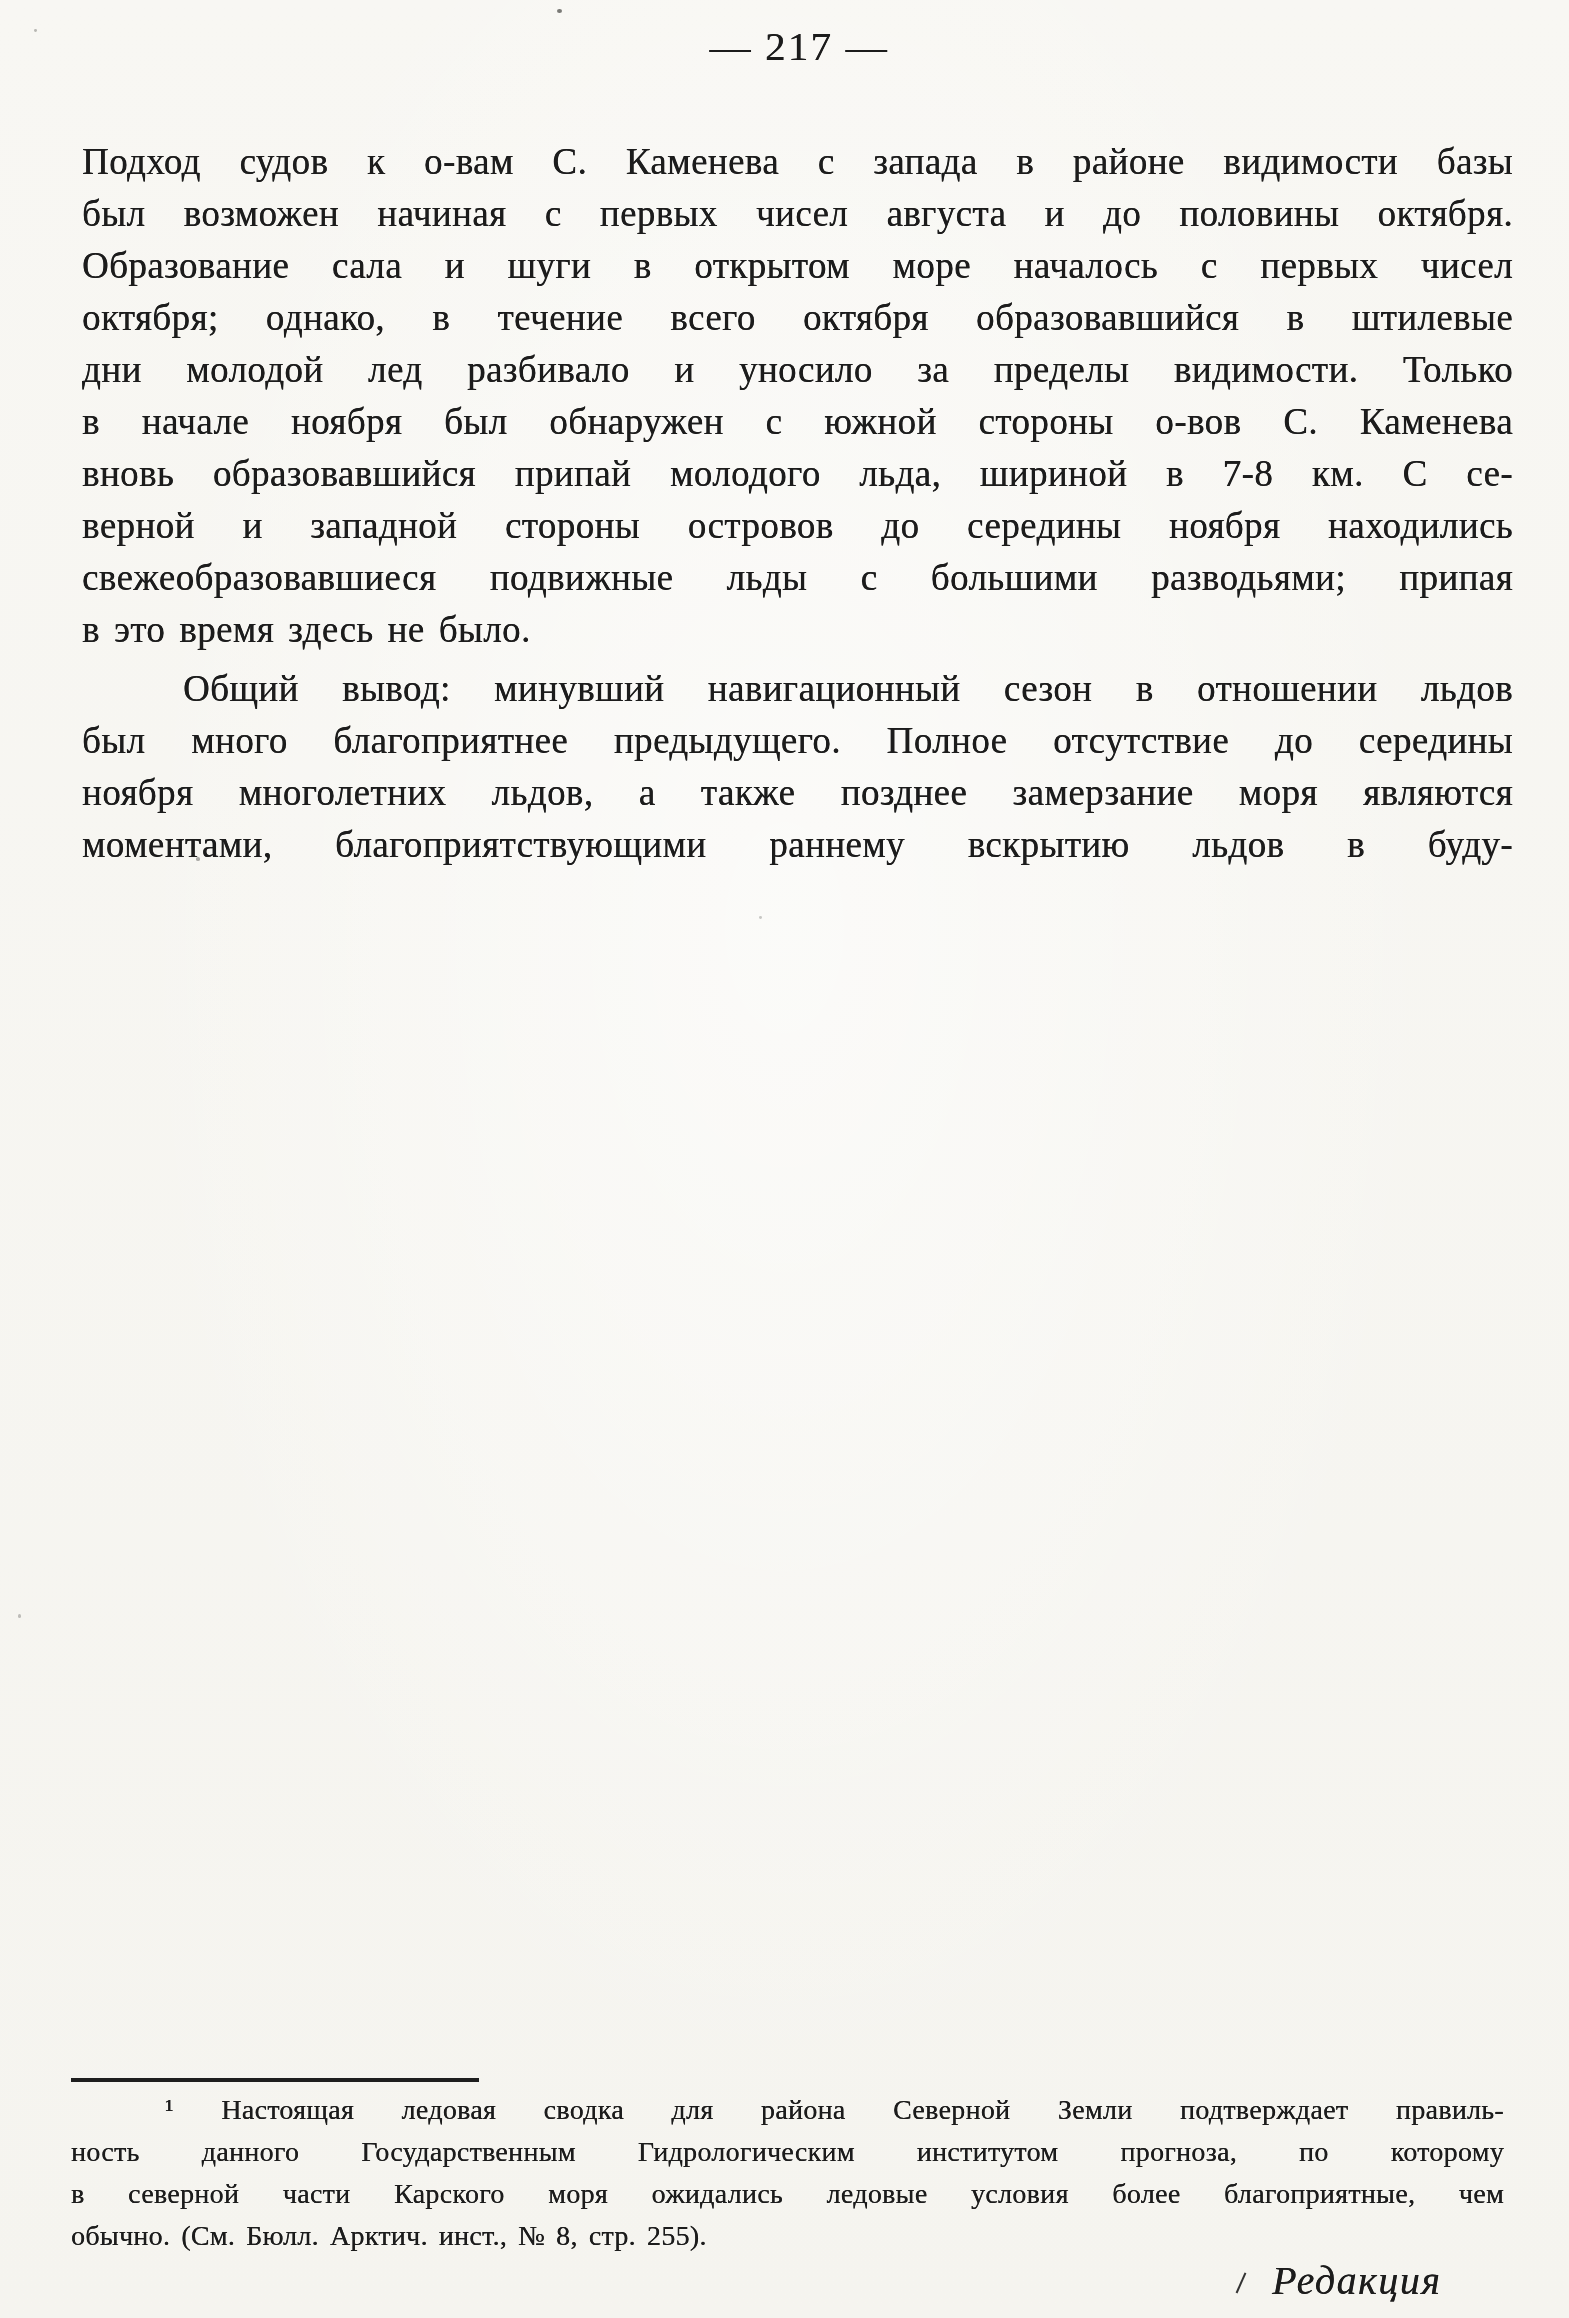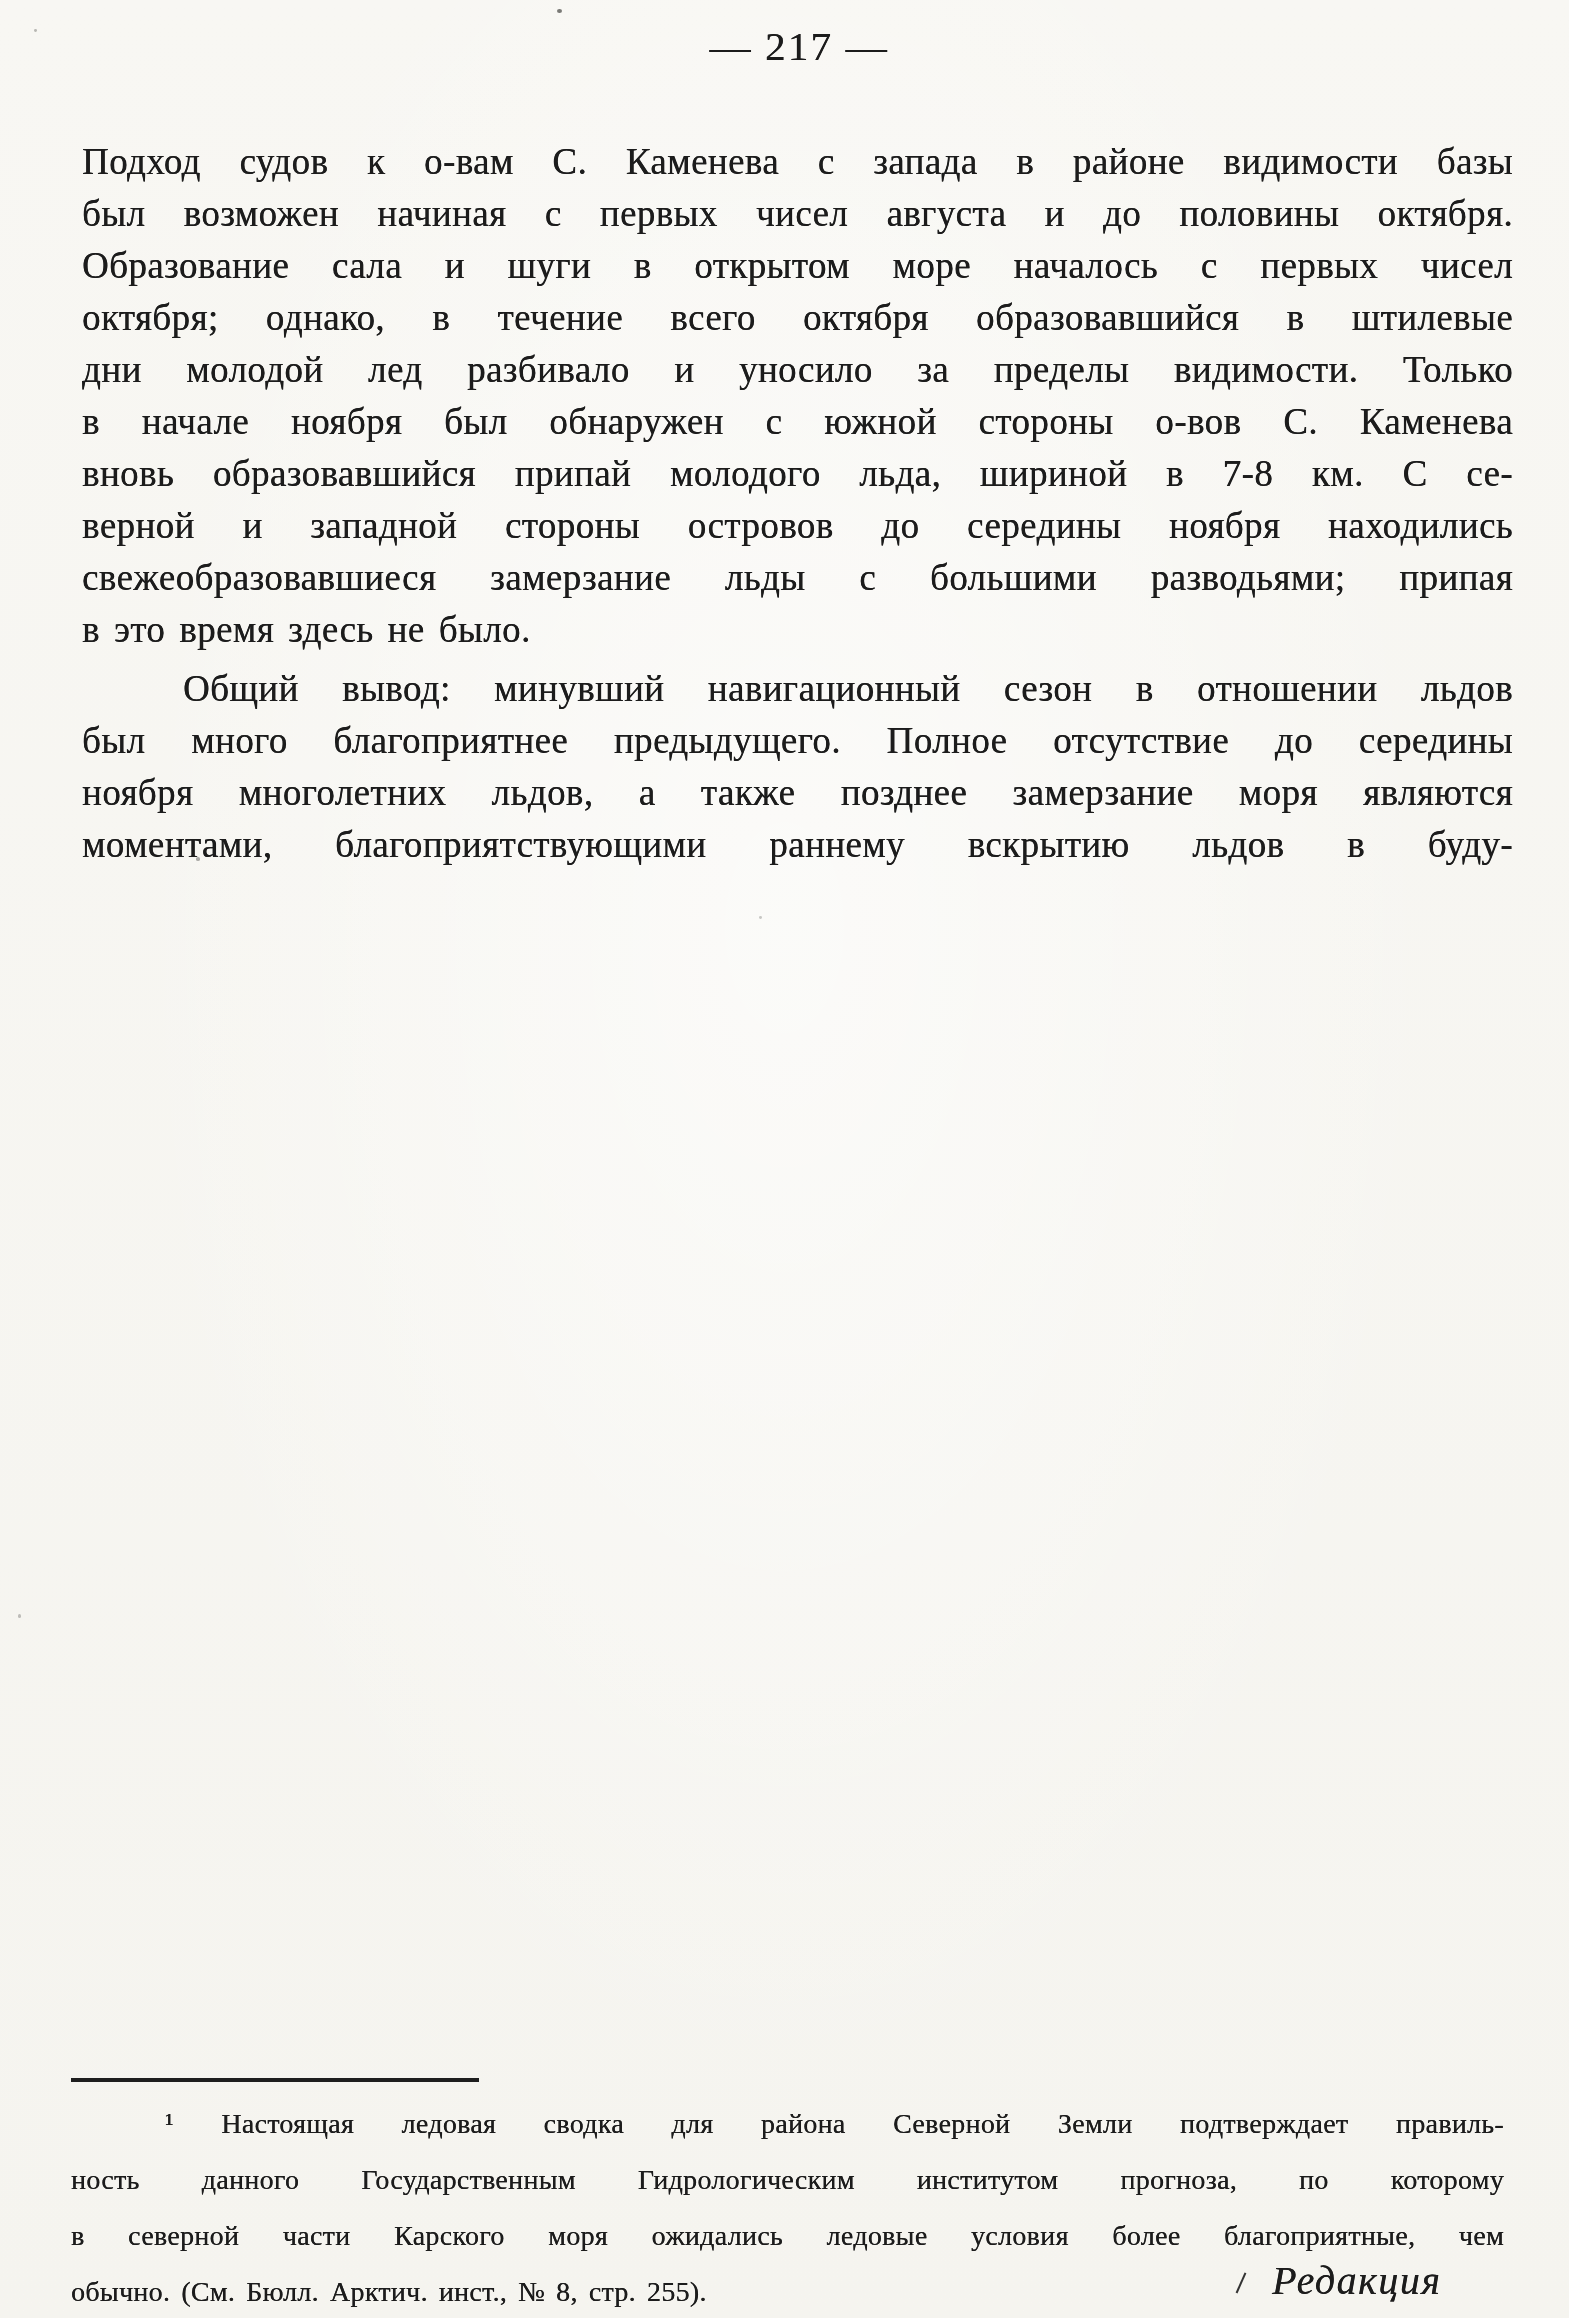--- a/index.html
+++ b/index.html
@@ -76,21 +76,20 @@
     width: 1433px;
     font-size: 28px;
     line-height: 42px;
     letter-spacing: 0.3px;
     word-spacing: 3.7px;
     text-shadow: 0.2px 0 0 currentColor;
   }
   .fn-line {
     text-align: justify;
     text-align-last: justify;
-    margin-top: 14px;
   }
   .fn-line.para-end {
     text-align-last: left;
   }
   .fn-line.indented-fn {
     text-indent: 94px;
   }
 
   .signature {
     position: absolute;
@@ -127,21 +126,21 @@
 
 <div class="body-text">
   <div class="line">Подход судов к о-вам С. Каменева с запада в районе видимости базы</div>
   <div class="line">был возможен начиная с первых чисел августа и до половины октября.</div>
   <div class="line">Образование сала и шуги в открытом море началось с первых чисел</div>
   <div class="line">октября; однако, в течение всего октября образовавшийся в штилевые</div>
   <div class="line">дни молодой лед разбивало и уносило за пределы видимости. Только</div>
   <div class="line">в начале ноября был обнаружен с южной стороны о-вов С. Каменева</div>
   <div class="line">вновь образовавшийся припай молодого льда, шириной в 7-8 км. С се-</div>
   <div class="line">верной и западной стороны островов до середины ноября находились</div>
-  <div class="line">свежеобразовавшиеся замерзание льды с большими разводьями; припая</div>
+  <div class="line">свежеобразовавшиеся подвижные льды с большими разводьями; припая</div>
   <div class="line para-end">в это время здесь не было.</div>
   <div class="line indented">Общий вывод: минувший навигационный сезон в отношении льдов</div>
   <div class="line">был много благоприятнее предыдущего. Полное отсутствие до середины</div>
   <div class="line">ноября многолетних льдов, а также позднее замерзание моря являются</div>
   <div class="line">моментами, благоприятствующими раннему вскрытию льдов в буду-</div>
 </div>
 
 <div class="footnote-rule"></div>
 
 <div class="footnote">

